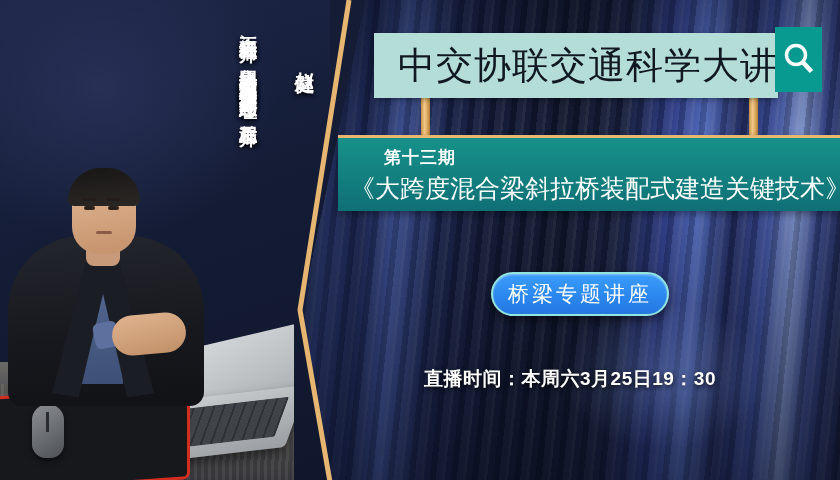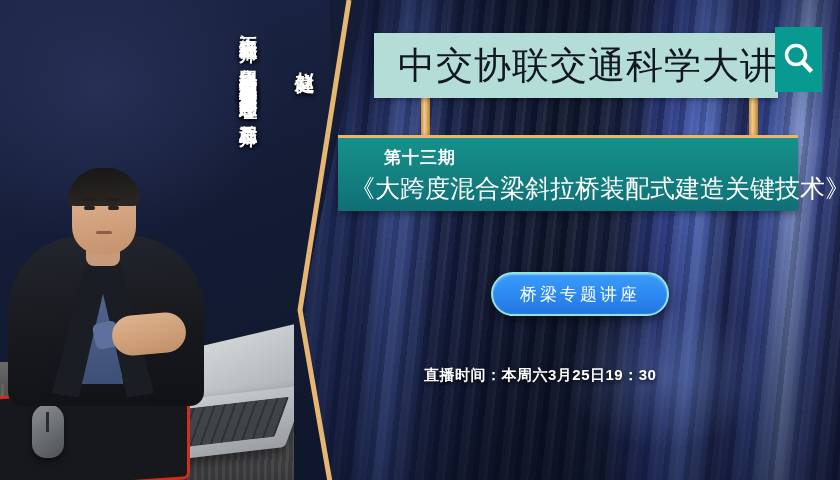--- a/index.html
+++ b/index.html
@@ -176,21 +176,21 @@
     color:#111821;font-size:37px;font-weight:400;letter-spacing:1px;
     padding-left:24px;white-space:nowrap;
   }
   .search-box{
     position:absolute;left:775px;top:27px;width:47px;height:65px;
     background:#089a90;display:flex;align-items:center;justify-content:center;
   }
   .search-box svg{display:block;}
 
   .sub-bar{
-    position:absolute;left:338px;top:135px;width:460px;height:76px;
+    position:absolute;left:338px;top:135px;width:502px;height:76px;
     background:linear-gradient(180deg,#16918a 0%,#137f7f 55%,#0f6f76 100%);
     border-top:3px solid #e7b772;
     box-shadow:0 3px 7px rgba(0,0,0,.35);
     color:#ffffff;
   }
   .sub-issue{
     position:absolute;left:46px;top:8px;font-size:17px;font-weight:700;
     letter-spacing:1px;white-space:nowrap;
   }
   .sub-title{
@@ -201,26 +201,26 @@
   
   .pill{
     position:absolute;left:491px;top:272px;width:178px;height:44px;
     border-radius:24px;
     background:linear-gradient(180deg,#3b9dfb 0%,#2b87ef 55%,#2478e0 100%);
     border:2px solid #93e4e0;
     display:flex;align-items:center;justify-content:center;
     box-shadow:0 4px 10px rgba(0,0,0,.45), inset 0 1px 2px rgba(255,255,255,.4);
   }
   .pill span{
-    color:#ffffff;font-size:17px;font-weight:400;letter-spacing:3px;
+    color:#ffffff;font-size:21px;font-weight:400;letter-spacing:3px;
   }
 
   
   .info{
-    position:absolute;left:424px;font-size:15px;font-weight:700;color:#ffffff;
+    position:absolute;left:424px;font-size:19px;font-weight:700;color:#ffffff;
     letter-spacing:.5px;white-space:nowrap;
     text-shadow:0 2px 5px rgba(0,0,0,.8);
   }
   .info-1{top:366px;}
   .info-2{top:410px;}
 </style>
 </head>
 <body>
 
 <div class="stage">

